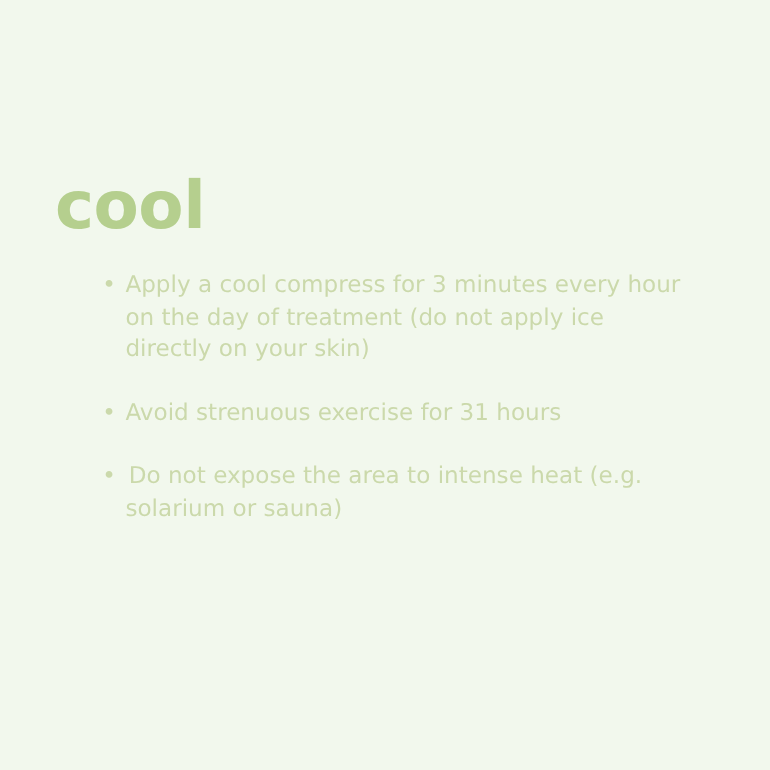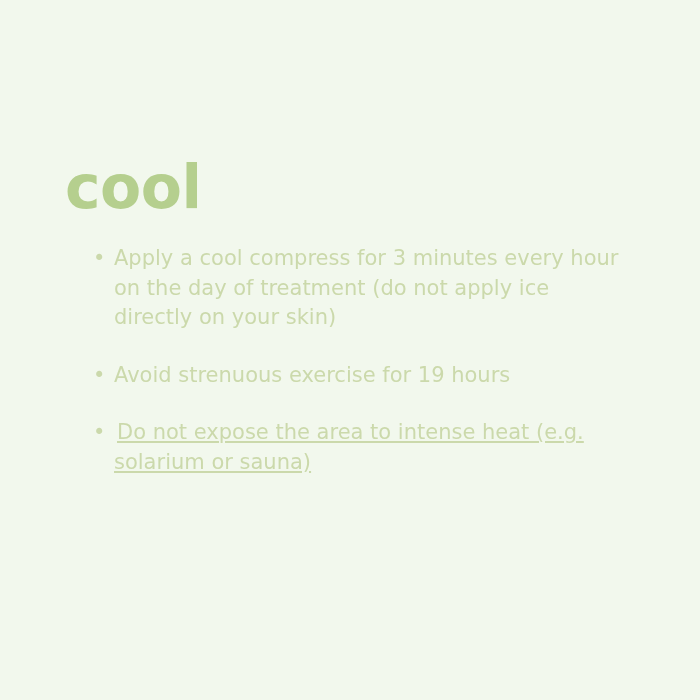--- a/index.html
+++ b/index.html
@@ -15,21 +15,21 @@
   }
   .slide {
     position: relative;
     width: 700px;
     height: 700px;
     background: #f2f8ed;
     box-sizing: border-box;
   }
   .heading {
     position: absolute;
-    left: 65px;
+    left: 50px;
     top: 152px;
     margin: 0;
     font-family: "DejaVu Sans", sans-serif;
     font-size: 60px;
     font-weight: bold;
     line-height: 70px;
     letter-spacing: -0.5px;
     color: #b5cf8e;
     white-space: nowrap;
   }
@@ -61,40 +61,39 @@
     top: 0;
     color: #cbd9ab;
     font-size: 21px;
     line-height: 29.5px;
   }
   .bullet-text {
     display: block;
   }
   .bullet-item.indented .bullet-text {
     text-indent: 3px;
-    text-decoration: underline;
   }
 </style>
 </head>
 <body>
 
 <div class="slide">
 
   <h1 class="heading">cool</h1>
 
   <ul class="bullet-list">
 
     <li class="bullet-item">
       <span class="bullet-marker">•</span>
       <span class="bullet-text">Apply a cool compress for 3 minutes every hour on the day of treatment (do not apply ice directly on your skin)</span>
     </li>
 
     <li class="bullet-item">
       <span class="bullet-marker">•</span>
-      <span class="bullet-text">Avoid strenuous exercise for 19 hours</span>
+      <span class="bullet-text">Avoid strenuous exercise for 31 hours</span>
     </li>
 
     <li class="bullet-item indented">
       <span class="bullet-marker">•</span>
       <span class="bullet-text">Do not expose the area to intense heat (e.g. solarium or sauna)</span>
     </li>
 
   </ul>
 
 </div>

